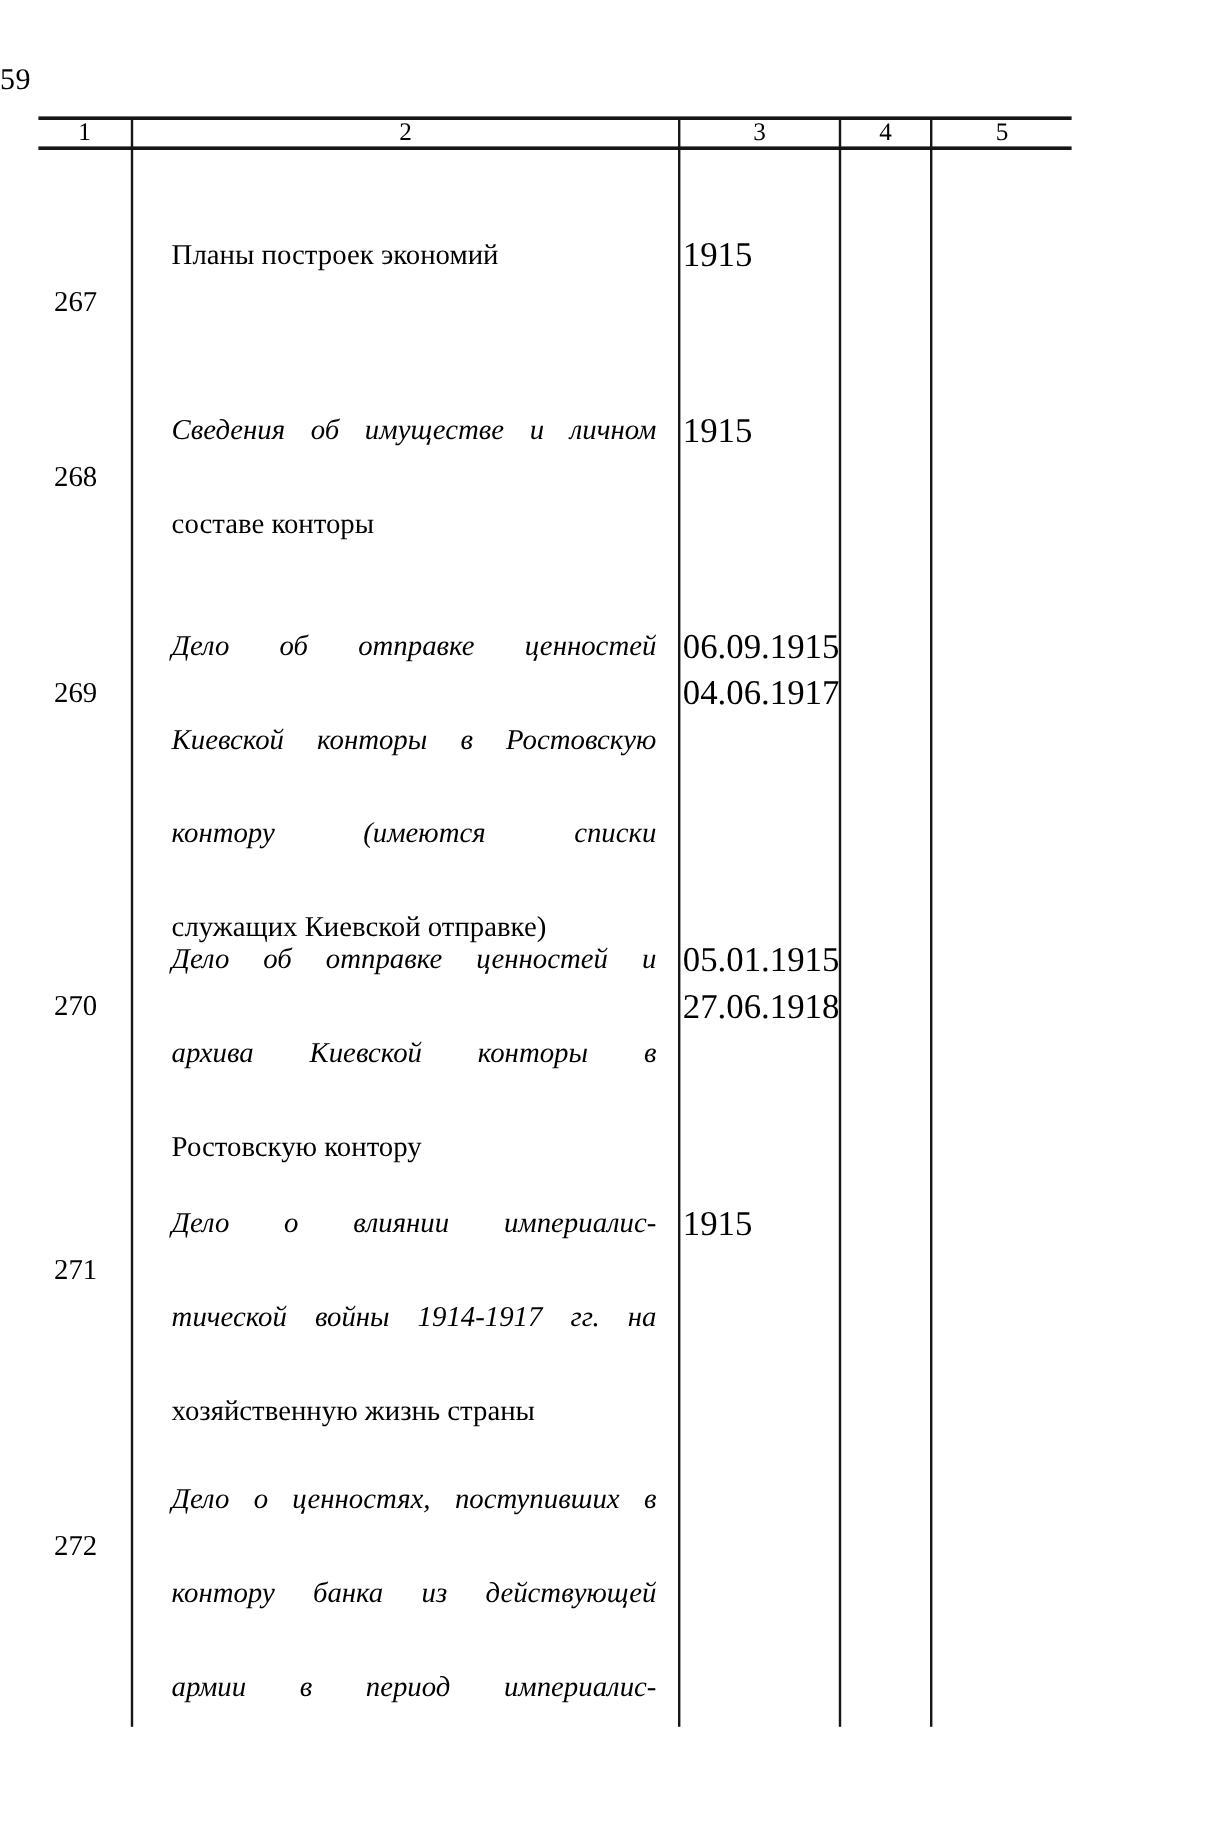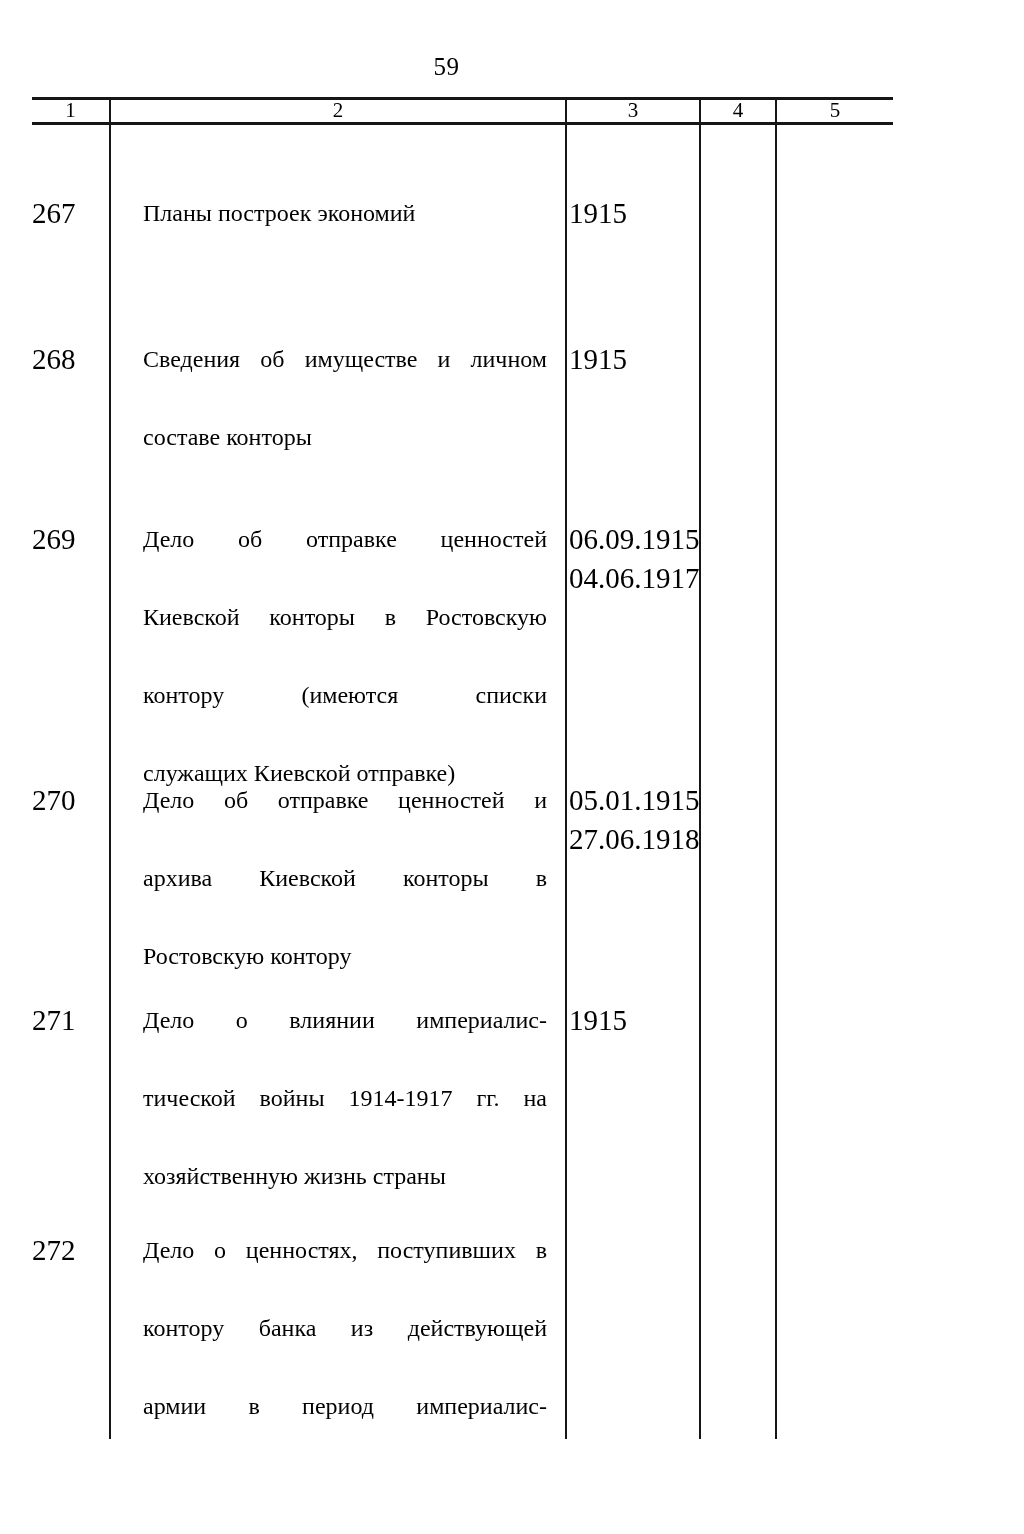--- a/index.html
+++ b/index.html
@@ -15,21 +15,21 @@
     color: #000000;
     overflow: hidden;
   }
 
   
   #page-number {
     position: absolute;
     left: 0;
     top: 52px;
     width: 893px;
-    text-align: center;
+    text-align: left;
     font-size: 25px;
     line-height: 30px;
     letter-spacing: 0.5px;
   }
 
   
   #inventory-table {
     position: absolute;
     left: 32px;
     top: 97px;
@@ -75,38 +75,39 @@
   .hdr-4 { left: 669px; width: 74px;  }
   .hdr-5 { left: 745px; width: 116px; }
 
   
   .row { position: absolute; left: 0; width: 861px; }
 
   .cell-num {
     position: absolute;
     left: 0px;
     width: 62px;
-    text-align: left;
-    font-size: 29px;
-    line-height: 39px;
+    text-align: center;
+    font-size: 24px;
+    line-height: 39px;
+    margin-top: 39px;
   }
 
   .cell-desc {
     position: absolute;
     left: 111px;
     width: 404px;
     font-size: 24px;
     line-height: 39px;
     text-align: justify;
     text-justify: inter-word;
     word-spacing: 0px;
   }
   
   .cell-desc p { margin: 0; padding: 0; }
-  .cell-desc p.just { text-align: justify; }
+  .cell-desc p.just { text-align: justify; font-style: italic; }
   .cell-desc p.just:after {
     content: "";
     display: inline-block;
     width: 100%;
   }
 
   .cell-date {
     position: absolute;
     left: 537px;
     width: 128px;

